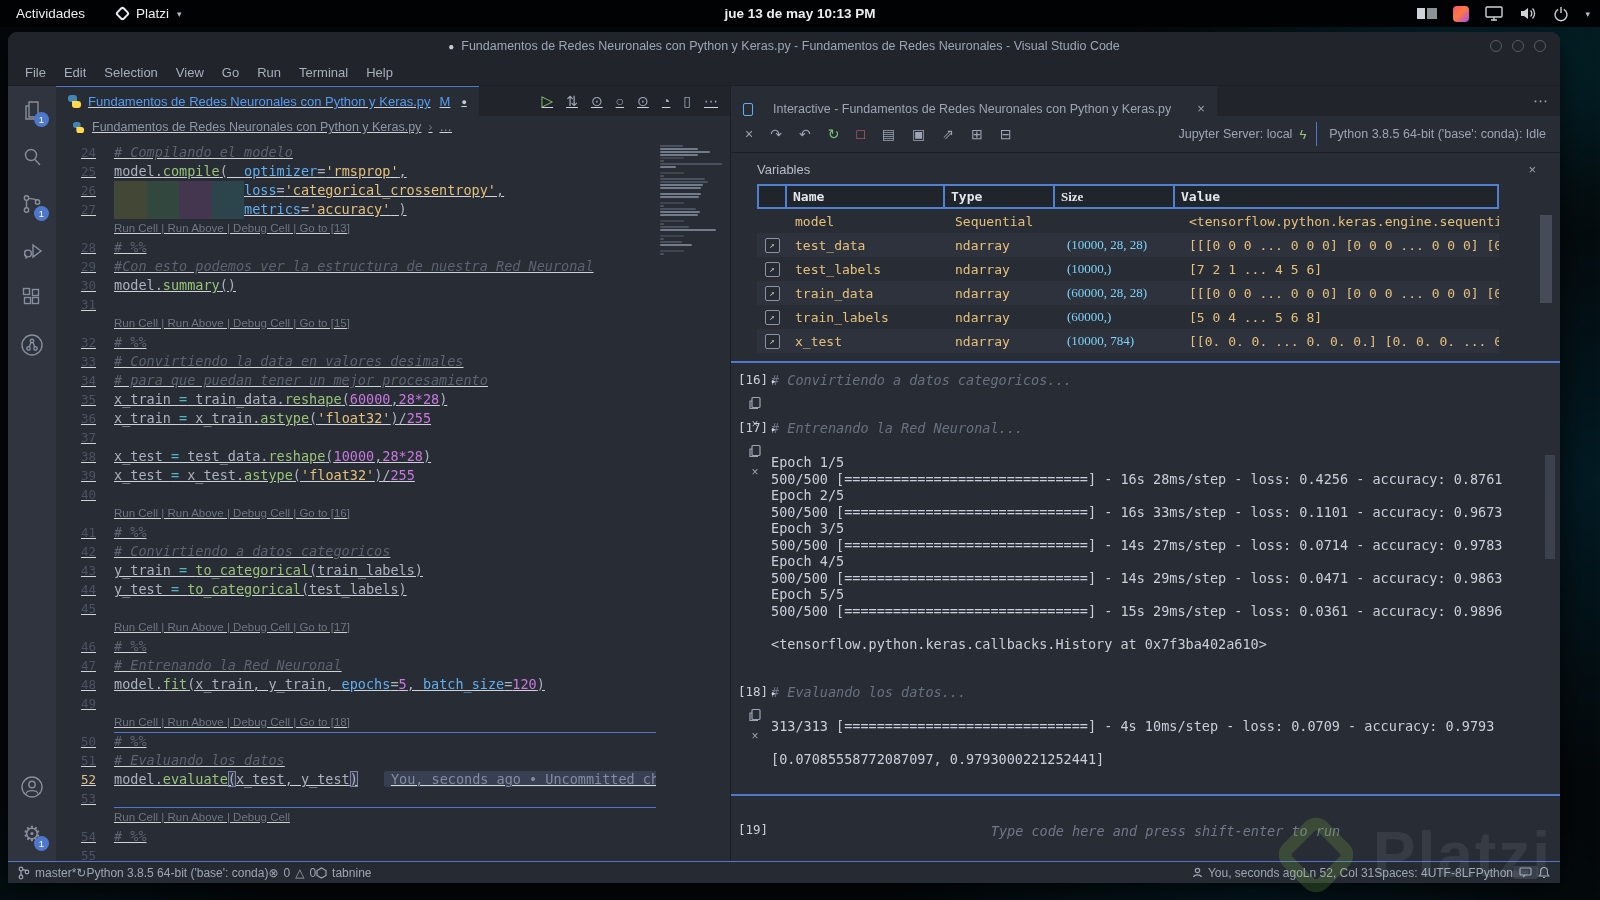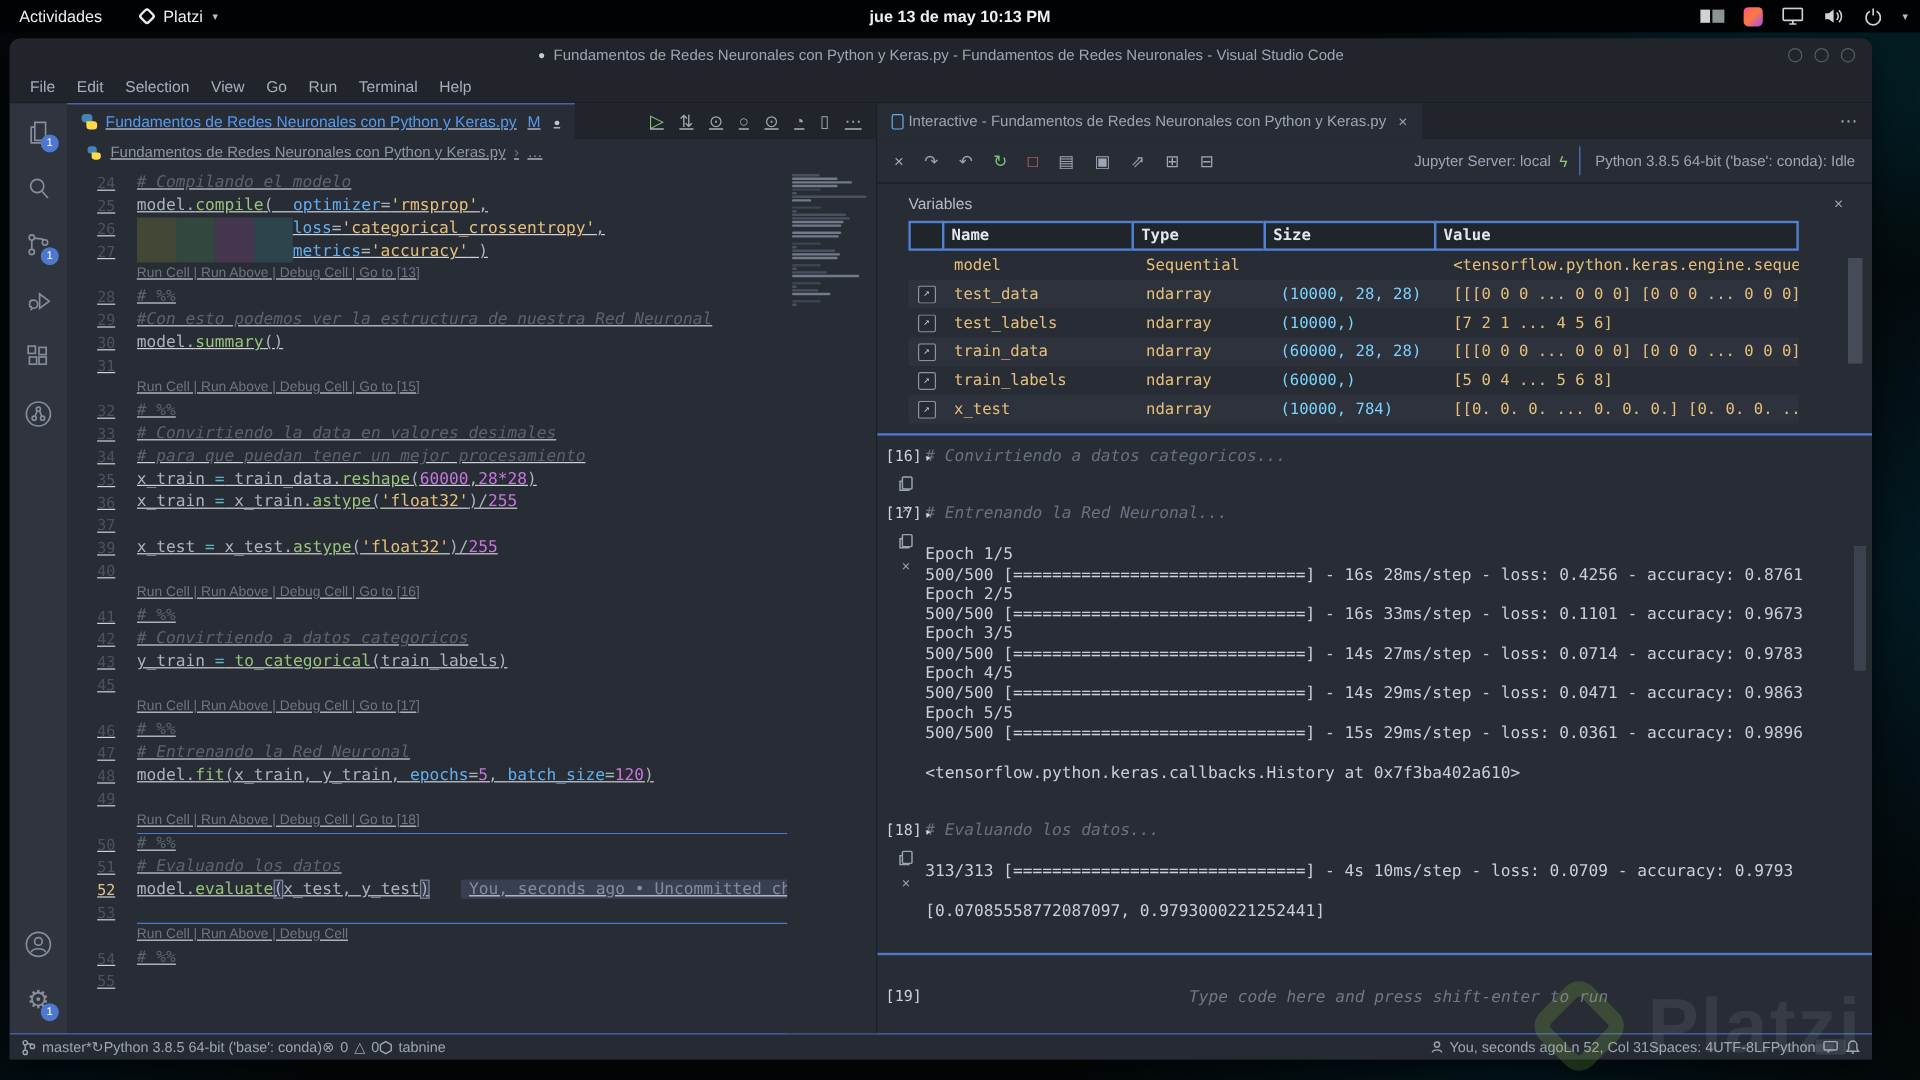--- a/index.html
+++ b/index.html
@@ -87,21 +87,21 @@
   .rbk { display:inline-block; width:4ch; height:19px; vertical-align:top; }
   .rb1{ background:rgba(255,255,64,.13);} .rb2{ background:rgba(127,255,127,.13);}
   .rb3{ background:rgba(255,127,255,.13);} .rb4{ background:rgba(79,236,236,.13);}
   .blame { margin-left:26px; color:#838da1; background:rgba(95,110,145,.30); padding:0 7px; border-radius:2px; }
   .minimap { position:absolute; right:0; top:4px; width:74px; height:100%; padding:2px 4px; background:#282c34; }
   .mm-bar { height:2px; margin:1px 0; border-radius:1px; }
 
   
   .panel-col { flex:1; background:#282c34; border-left:1px solid #1b1e24; display:flex; flex-direction:column; overflow:hidden; }
   .ptabbar { height:30px; background:#21252b; display:flex; align-items:stretch; position:relative; }
-  .ptab { display:flex; align-items:center; gap:4px; background:#282c34; padding:0 12px; font-size:12.5px; color:#9da5b4; }
+  .ptab { display:flex; align-items:flex-end; gap:20px; background:#282c34; padding:0 12px; font-size:12.5px; color:#9da5b4; }
   .ptab-close { color:#9da5b4; font-size:13px; margin-left:6px; }
   .ptab-more { position:absolute; right:12px; top:6px; color:#9da5b4; font-size:15px; }
   .file-ico { width:10px; height:13px; border:1.4px solid #61afef; border-radius:2px; display:inline-block; }
   .ptoolbar { height:37px; display:flex; align-items:center; padding:0 14px; border-bottom:1px solid #1b1e24; }
   .ptools { display:flex; align-items:center; gap:17px; font-size:14px; color:#9da5b4; }
   .pt-red { color:#e06c75; } .pt-green { color:#7bc275; }
   .pt-right { margin-left:auto; display:flex; align-items:center; font-size:12.5px; color:#9da5b4; }
   .plug { color:#98c379; margin:0 10px 0 7px; font-size:13px; }
   .pt-sep { width:1px; height:24px; background:#4d78cc; margin-right:12px; }
 
@@ -111,21 +111,21 @@
   .vtable { margin-left:26px; width:742px; font-family:"DejaVu Sans Mono", monospace; font-size:13px; }
   .vhead { display:flex; }
   .vh-cell { border:2px solid #4f80d1; margin-left:-2px; height:25px; line-height:21px; background:#20242b;
     color:#e3e7ee; font-weight:bold; padding-left:6px; white-space:pre; overflow:hidden;
     font-family:"DejaVu Sans Mono", monospace; }
   .vh-cell:first-child { margin-left:0; }
   .vrow { display:flex; align-items:center; height:24px; }
   .vrow.alt { background:#2d323c; }
   .vc { white-space:pre; overflow:hidden; padding-left:8px; }
   .w0 { width:30px; flex:none; padding-left:0; display:flex; justify-content:center; }
-  .w1 { width:160px; flex:none; } .w2 { width:112px; flex:none; } .w3 { width:144px; flex:none; } .w4 { flex:1; }
+  .w1 { width:160px; flex:none; } .w2 { width:112px; flex:none; } .w3 { width:122px; flex:none;font-family:Liberation Serif, serif; } .w4 { flex:1; }
   .vname,.vtype,.vval { color:#e5c07b; } .vsize { color:#7dd3fc; }
   .vexp { width:15px; height:15px; border:1px solid #8a93a4; border-radius:2px; color:#c6cbd4;
     font-size:9px; line-height:13px; text-align:center; display:inline-block; background:#262a32; }
   .vscroll { position:absolute; right:8px; top:62px; width:12px; height:88px; background:#454b57; }
 
   .pdivider { height:2px; background:#4d78cc; }
   .cells { flex:1; overflow:hidden; position:relative; padding-top:3px; }
   .cell { position:relative; padding:4px 10px 0 40px; margin-bottom:26px; }
   .cprompt { position:absolute; left:7px; top:6px; font-family:"DejaVu Sans Mono", monospace;
     font-size:12.5px; color:#ccd2dc; }
@@ -359,39 +359,47 @@
             </div>
             <div class="code-row">
               <span class="ln">36</span>
               <span class="lc"><span class="tk-d">x_train </span><span class="tk-k">=</span><span class="tk-d"> x_train.</span><span class="tk-f">astype</span><span class="tk-d">(</span><span class="tk-s">'float32'</span><span class="tk-d">)/</span><span class="tk-n">255</span></span>
             </div>
             <div class="code-row">
               <span class="ln">37</span>
               <span class="lc"></span>
             </div>
             <div class="code-row">
+              <span class="ln">38</span>
+              <span class="lc"><span class="tk-d">x_test </span><span class="tk-k">=</span><span class="tk-d"> test_data.</span><span class="tk-f">reshape</span><span class="tk-d">(</span><span class="tk-n">10000</span><span class="tk-d">,</span><span class="tk-n">28*28</span><span class="tk-d">)</span></span>
+            </div>
+            <div class="code-row">
               <span class="ln">39</span>
               <span class="lc"><span class="tk-d">x_test </span><span class="tk-k">=</span><span class="tk-d"> x_test.</span><span class="tk-f">astype</span><span class="tk-d">(</span><span class="tk-s">'float32'</span><span class="tk-d">)/</span><span class="tk-n">255</span></span>
             </div>
             <div class="code-row">
               <span class="ln">40</span>
               <span class="lc"></span>
             </div>
             <div class="lens-row">Run Cell | Run Above | Debug Cell | Go to [16]</div>
             <div class="code-row">
               <span class="ln">41</span>
               <span class="lc"><span class="tk-c"># %%</span></span>
             </div>
             <div class="code-row">
               <span class="ln">42</span>
               <span class="lc"><span class="tk-c"># Convirtiendo a datos categoricos</span></span>
             </div>
             <div class="code-row">
               <span class="ln">43</span>
               <span class="lc"><span class="tk-d">y_train </span><span class="tk-k">=</span><span class="tk-d"> </span><span class="tk-f">to_categorical</span><span class="tk-d">(train_labels)</span></span>
+            </div>
+            <div class="code-row">
+              <span class="ln">44</span>
+              <span class="lc"><span class="tk-d">y_test </span><span class="tk-k">=</span><span class="tk-d"> </span><span class="tk-f">to_categorical</span><span class="tk-d">(test_labels)</span></span>
             </div>
             <div class="code-row">
               <span class="ln">45</span>
               <span class="lc"></span>
             </div>
             <div class="lens-row">Run Cell | Run Above | Debug Cell | Go to [17]</div>
             <div class="code-row">
               <span class="ln">46</span>
               <span class="lc"><span class="tk-c"># %%</span></span>
             </div>

